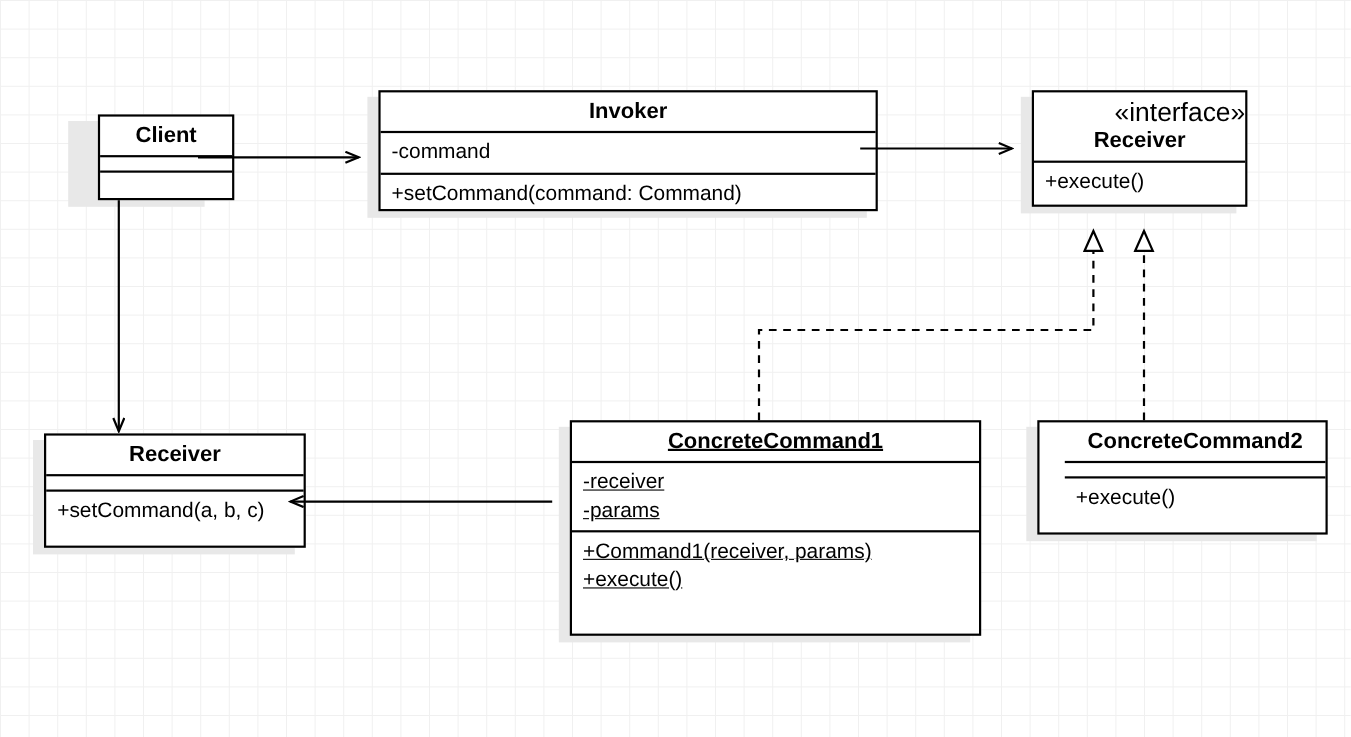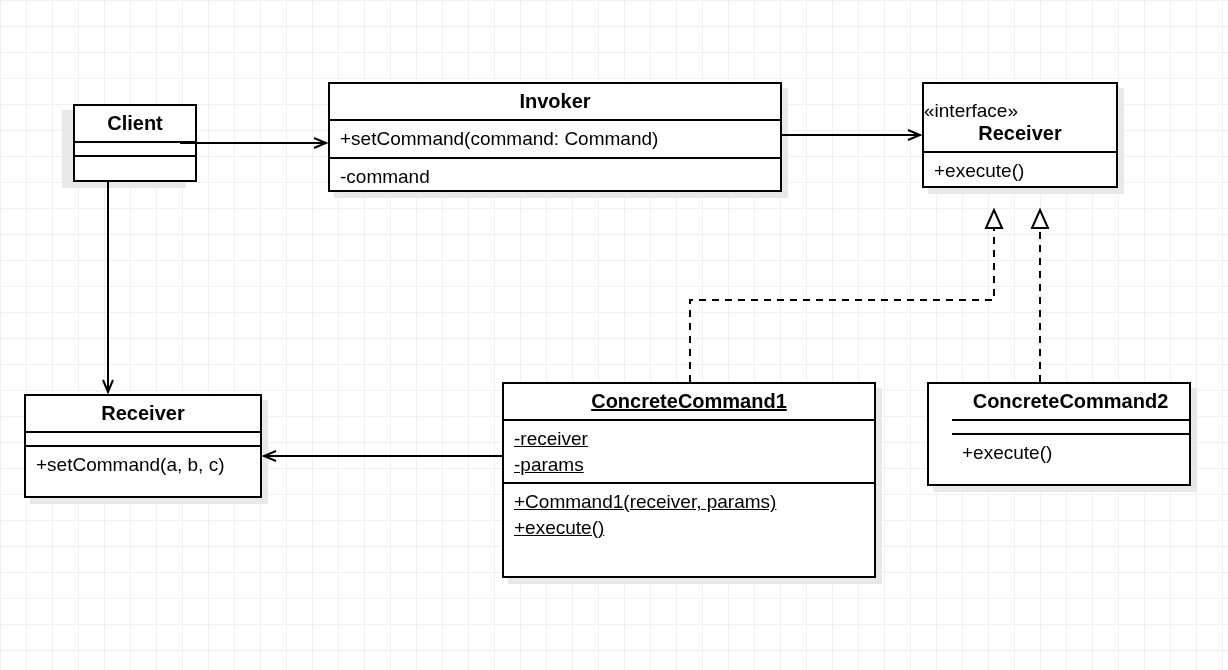--- a/index.html
+++ b/index.html
@@ -21,33 +21,34 @@
   }
   .shadow {
     position: absolute;
     background: #e8e8e8;
   }
   .box {
     position: absolute;
     background: #fff;
     border: 2px solid #000;
     box-sizing: border-box;
+    margin-left: 16px;
   }
   .title {
     font-weight: bold;
     text-align: center;
     font-size: 20px;
     padding: 6px 4px;
     border-bottom: 2px solid #000;
   }
   .stereotype {
     font-weight: normal;
-    text-align: left;
-    font-size: 19px;
-    padding-top: 16px;
+    text-align: right;
+    font-size: 24px;
+    padding-top: 5px;
   }
   .stereotype + .title-sub {
     font-weight: bold;
     text-align: center;
     font-size: 20px;
     padding-bottom: 6px;
     border-bottom: 2px solid #000;
   }
   .compartment {
     font-size: 19px;
@@ -74,22 +75,22 @@
   <div class="shadow" style="left:62px; top:110px; width:124px; height:78px;"></div>
   <div class="box" style="left:73px; top:104px; width:124px; height:78px;">
     <div class="title">Client</div>
     <div class="compartment empty"></div>
     <div class="compartment empty"></div>
   </div>
 
   <div class="shadow" style="left:334px; top:88px; width:454px; height:110px;"></div>
   <div class="box" style="left:328px; top:82px; width:454px; height:110px;">
     <div class="title">Invoker</div>
+    <div class="compartment"><span>-command</span></div>
     <div class="compartment"><span>+setCommand(command: Command)</span></div>
-    <div class="compartment"><span>-command</span></div>
   </div>
 
   <div class="shadow" style="left:928px; top:88px; width:196px; height:106px;"></div>
   <div class="box" style="left:922px; top:82px; width:196px; height:106px;">
     <div class="stereotype">«interface»</div>
     <div class="title-sub">Receiver</div>
     <div class="compartment"><span>+execute()</span></div>
   </div>
 
   <div class="shadow" style="left:30px; top:400px; width:238px; height:104px;"></div>

